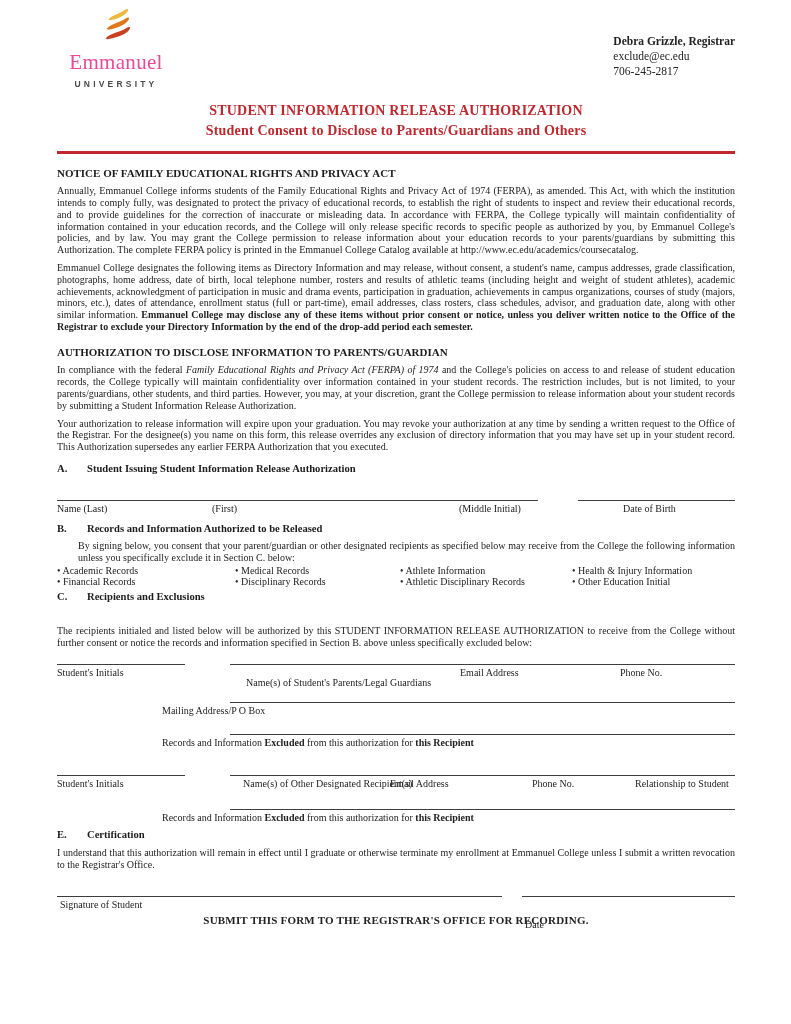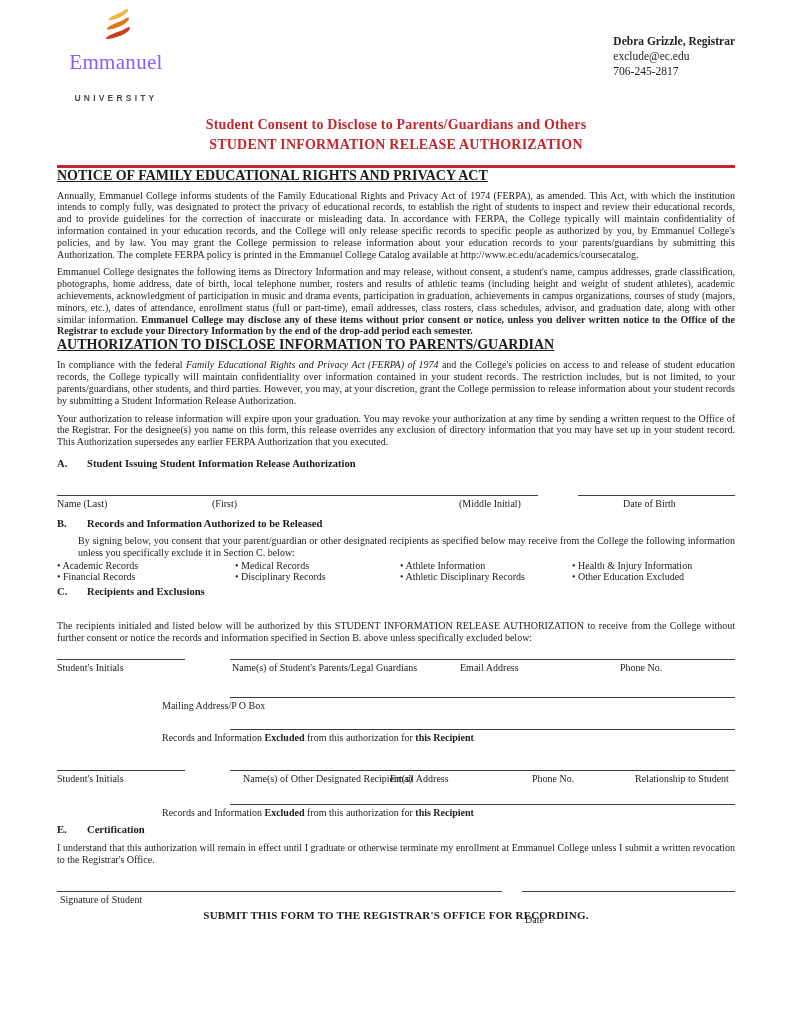--- a/index.html
+++ b/index.html
@@ -6,31 +6,31 @@
   html,body { background:#ffffff; }
   .page {
     width:791px; height:1024px; margin:0 auto; background:#fff;
     padding:8px 56px 0 57px; overflow:hidden;
     font-family:"Liberation Serif","DejaVu Serif",serif;
     color:#222; font-size:10px; line-height:1.15;
   }
   
   .hdr { display:flex; align-items:flex-start; }
   .logo { display:flex; flex-direction:column; align-items:center; width:118px; }
-  .logo-name { font-size:21px; color:#8b5cf6; letter-spacing:0.3px; margin-top:1px; }
+  .logo-name { font-size:21px; color:#ec4899; letter-spacing:0.3px; margin-top:1px; }
   .logo-sub { font-size:8.5px; letter-spacing:3.2px; color:#4a4a4a;
-              font-family:"Liberation Sans",sans-serif; font-weight:bold; margin-top:20px; }
+              font-family:"Liberation Sans",sans-serif; font-weight:bold; margin-top:6px; }
   .contact { margin-left:auto; margin-top:26px; font-size:11.5px; line-height:1.3; }
   .contact .bold { font-weight:bold; }
   
   .title { text-align:center; margin-top:12px; color:#C2272D; font-weight:bold;
            font-size:14px; line-height:1.4; letter-spacing:0.2px; }
   .red-rule { margin-top:10px; height:3px; background:#C2272D; }
   
-  .h { font-weight:bold; font-size:14px; color:#1c1c1c;text-decoration:underline; }
+  .h { font-weight:bold; font-size:11px; margin-top:13px; color:#1c1c1c; }
   .p { margin-top:6px; text-align:justify; font-size:10px; line-height:1.18; }
   .p i { font-style:italic; }
   .p b, .lbl b { font-weight:bold; }
   .sec { margin-top:10px; font-weight:bold; font-size:10.6px; color:#1c1c1c; }
   .sec .letter { display:inline-block; width:30px; }
   
   .line-row { display:flex; align-items:flex-end; }
   .fl { border-bottom:1.2px solid #3d3d3d; height:2px; }
   .lbl-row { position:relative; height:13px; font-size:10px; margin-top:2px; }
   .lbl-row span { position:absolute; top:0; white-space:nowrap; }
@@ -61,22 +61,22 @@
       <div class="logo-sub">UNIVERSITY</div>
     </div>
     <div class="contact">
       <div class="bold">Debra Grizzle, Registrar</div>
       <div>exclude@ec.edu</div>
       <div>706-245-2817</div>
     </div>
   </div>
 
   <div class="title">
+    <div>STUDENT INFORMATION RELEASE AUTHORIZATION</div>
     <div>Student Consent to Disclose to Parents/Guardians and Others</div>
-    <div>STUDENT INFORMATION RELEASE AUTHORIZATION</div>
   </div>
   <div class="red-rule"></div>
 
   <div class="h">NOTICE OF FAMILY EDUCATIONAL RIGHTS AND PRIVACY ACT</div>
   <div class="p">Annually, Emmanuel College informs students of the Family Educational Rights and Privacy Act of 1974 (FERPA), as amended. This Act, with which the institution intends to comply fully, was designated to protect the privacy of educational records, to establish the right of students to inspect and review their educational records, and to provide guidelines for the correction of inaccurate or misleading data. In accordance with FERPA, the College typically will maintain confidentiality of information contained in your education records, and the College will only release specific records to specific people as authorized by you, by Emmanuel College's policies, and by law. You may grant the College permission to release information about your education records to your parents/guardians by submitting this Authorization. The complete FERPA policy is printed in the Emmanuel College Catalog available at http://www.ec.edu/academics/coursecatalog.</div>
 
   <div class="p"><span>Emmanuel College designates the following items as Directory Information and may release, without consent, a student's name, campus addresses, grade classification, photographs, home address, date of birth, local telephone number, rosters and results of athletic teams (including height and weight of student athletes), academic achievements, acknowledgment of participation in music and drama events, participation in graduation, achievements in campus organizations, courses of study (majors, minors, etc.), dates of attendance, enrollment status (full or part-time), email addresses, class rosters, class schedules, advisor, and graduation date, along with other similar information. </span><b>Emmanuel College may disclose any of these items without prior consent or notice, unless you deliver written notice to the Office of the Registrar to exclude your Directory Information by the end of the drop-add period each semester.</b></div>
 
   <div class="h">AUTHORIZATION TO DISCLOSE INFORMATION TO PARENTS/GUARDIAN</div>
   <div class="p"><span>In compliance with the federal </span><i>Family Educational Rights and Privacy Act (FERPA) of 1974</i><span> and the College's policies on access to and release of student education records, the College typically will maintain confidentiality over information contained in your student records. The restriction includes, but is not limited, to your parents/guardians, other students, and third parties.  However, you may, at your discretion, grant the College permission to release information about your student records by submitting a Student Information Release Authorization.</span></div>
@@ -97,34 +97,34 @@
   <div class="sec" style="margin-top:7px;"><span class="letter">B.</span><span>Records and Information Authorized to be Released</span></div>
   <div class="p" style="margin-top:5px;margin-left:21px;">By signing below, you consent that your parent/guardian or other designated recipients as specified below may receive from the College the following information unless you specifically exclude it in Section C. below:</div>
   <div class="bullets">
     <div>Academic Records</div>
     <div>Medical Records</div>
     <div>Athlete Information</div>
     <div>Health &amp; Injury Information</div>
     <div>Financial Records</div>
     <div>Disciplinary Records</div>
     <div>Athletic Disciplinary Records</div>
-    <div>Other Education Excluded</div>
+    <div>Other Education Initial</div>
   </div>
 
   <div class="sec" style="margin-top:3px;"><span class="letter">C.</span><span>Recipients and Exclusions</span></div>
   <div class="p" style="margin-top:22px;">The recipients initialed and listed below will be authorized by this STUDENT INFORMATION RELEASE AUTHORIZATION to receive from the College without further consent or notice the records and information specified in Section B. above unless specifically excluded below:</div>
 
   <div style="margin-top:14px;">
     <div class="line-row">
       <div class="fl" style="width:128px;"></div>
       <div class="fl" style="flex:1; margin-left:45px;"></div>
     </div>
     <div class="lbl-row">
       <span style="left:0;">Student's Initials</span>
-      <span style="left:175px;">Name(s) of Student's Parents/Legal Guardians</span>
+      <span style="left:189px;margin-top:10px;">Name(s) of Student's Parents/Legal Guardians</span>
       <span style="left:403px;">Email Address</span>
       <span style="left:563px;">Phone No.</span>
     </div>
     <div class="fl indent" style="margin-top:21px;"></div>
     <div class="excl-lbl">Mailing Address/P O Box</div>
     <div class="fl indent" style="margin-top:17px;"></div>
     <div class="excl-lbl"><span>Records and Information </span><b>Excluded</b><span> from this authorization for </span><b>this Recipient</b></div>
   </div>
 
   <div style="margin-top:25px;">

